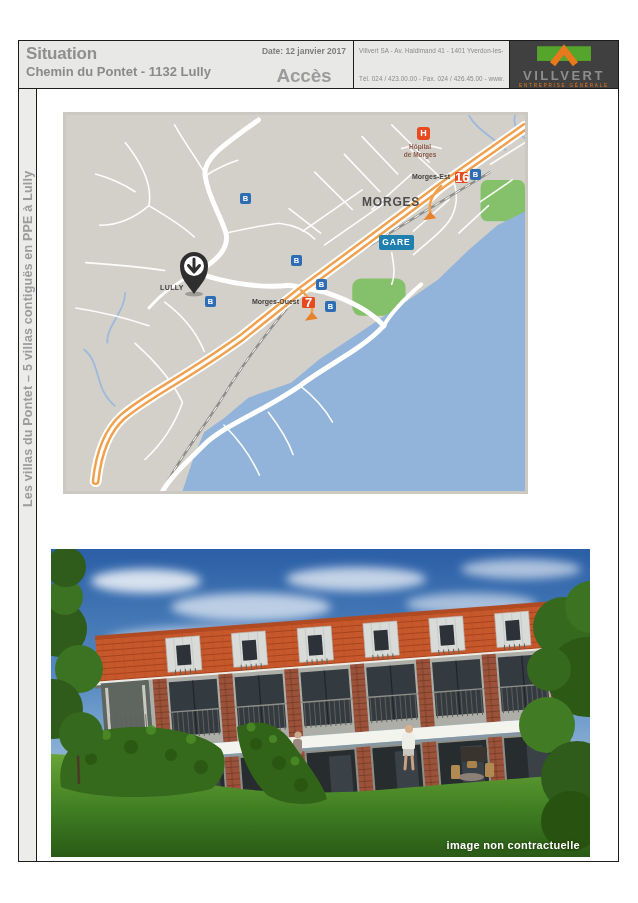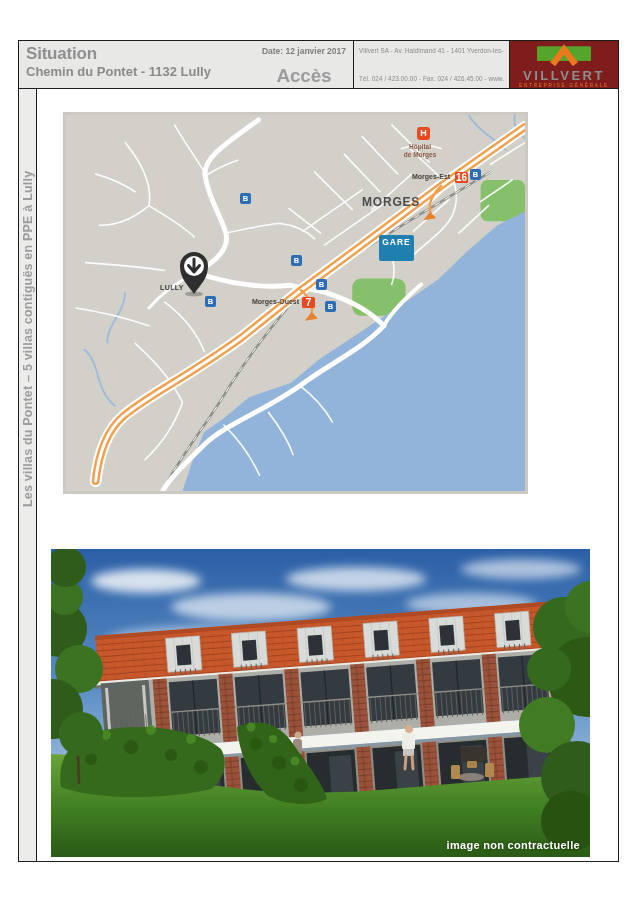--- a/index.html
+++ b/index.html
@@ -4,21 +4,21 @@
 <style>
   * { box-sizing: border-box; margin: 0; padding: 0; }
   body { background:#fff; font-family:"Liberation Sans", sans-serif; }
   .page { position:relative; width:638px; height:903px; background:#fff; overflow:hidden; }
   .frame { position:absolute; left:18px; top:40px; width:601px; height:822px; border:1px solid #1c1c1c; background:#fff; }
 
   
   .header { position:absolute; left:0; top:0; width:100%; height:48px; display:flex; border-bottom:1px solid #1c1c1c; }
   .hcell-main { width:334px; background:#e8e8e7; display:flex; justify-content:space-between; padding:3px 7px 3px 7px; }
   .hcell-company { width:156px; background:#e8e8e7; border-left:1px solid #1c1c1c; display:flex; flex-direction:column; justify-content:space-between; padding:6px 5px; }
-  .hcell-logo { flex:1; background:#7f1d1d; border-left:1px solid #1c1c1c; display:flex; flex-direction:column; align-items:center; justify-content:center; padding-top:2px; }
+  .hcell-logo { flex:1; background:#404040; border-left:1px solid #1c1c1c; display:flex; flex-direction:column; align-items:center; justify-content:center; padding-top:2px; }
   .title-col { display:flex; flex-direction:column; justify-content:flex-start; }
   .doc-title { font-size:17px; font-weight:bold; color:#8f8f8f; letter-spacing:-0.2px; }
   .doc-subtitle { font-size:13px; font-weight:bold; color:#8a8a8a; padding-bottom:2px; }
   .date-col { display:flex; flex-direction:column; justify-content:space-between; align-items:center; }
   .doc-date { font-size:8.5px; font-weight:bold; color:#7d7d7d; padding-top:2px; }
   .doc-acces { font-size:19px; font-weight:bold; color:#9c9c9c; letter-spacing:-0.2px; line-height:1; }
   .company-line { font-size:6.3px; color:#8a8a8a; letter-spacing:0.1px; white-space:nowrap; overflow:hidden; }
   .logo-name { font-size:13px; font-weight:bold; color:#8e8e8e; letter-spacing:2.5px; line-height:1; margin-top:1px; }
   .logo-tagline { font-size:4.6px; color:#e8791c; letter-spacing:1.8px; margin-top:1.5px; }
 
@@ -28,22 +28,22 @@
 
   
   .map-block { position:absolute; left:44px; top:71px; width:465px; height:382px; background:#d3d0ca; border:3px solid #ccc8c2; }
   .map-block svg.map-svg { position:absolute; left:0; top:0; width:459px; height:376px; }
   .map-label { position:absolute; font-family:"Liberation Sans", sans-serif; }
   .lbl-city { font-size:12px; font-weight:bold; color:#4c4c4c; letter-spacing:0.8px; }
   .lbl-town { font-size:7px; font-weight:bold; color:#3c3c3c; letter-spacing:0.4px; }
   .lbl-exit { font-size:7px; font-weight:bold; color:#44413d; }
   .lbl-hospital { font-size:6.5px; font-weight:bold; color:#8a5a47; text-align:center; line-height:1.2; width:64px; }
   .badge-b { position:absolute; width:11px; height:11px; background:#2e6db4; border-radius:2px; color:#fff; font-size:7.5px; font-weight:bold; text-align:center; line-height:11px; }
-  .badge-exit { position:absolute; width:13px; height:11px; background:#e8491f; border-radius:1.5px; color:#fff; font-size:10px; font-weight:bold; text-align:center; line-height:11px; }
-  .badge-gare { position:absolute; width:35px; height:26px; background:#1f7fae; border-radius:2px; color:#fff; font-size:8.5px; font-weight:bold; text-align:center; line-height:14px; letter-spacing:1px; }
+  .badge-exit { position:absolute; width:13px; height:11px; background:#e8491f; border-radius:1.5px; color:#fff; font-size:13px; font-weight:bold; text-align:center; line-height:11px; }
+  .badge-gare { position:absolute; width:35px; height:15px; background:#1f7fae; border-radius:2px; color:#fff; font-size:8.5px; font-weight:bold; text-align:center; line-height:14px; letter-spacing:1px; }
   .badge-h { position:absolute; width:13px; height:13px; background:#e8491f; border-radius:3px; color:#fff; font-size:9px; font-weight:bold; text-align:center; line-height:13px; }
   .map-pin { position:absolute; left:110px; top:134px; width:36px; height:48px; }
 
   
   .render-block { position:absolute; left:32px; top:496px; width:539px; height:308px; overflow:hidden;margin-top:12px; }
   .render-block svg.render-svg { position:absolute; left:0; top:0; width:539px; height:308px; }
   .disclaimer { position:absolute; right:10px; bottom:6px; color:#ffffff; font-size:11px; font-weight:bold; letter-spacing:0.3px; text-shadow:0 0 3px rgba(0,0,0,0.45); }
 </style>
 </head>
 <body>

